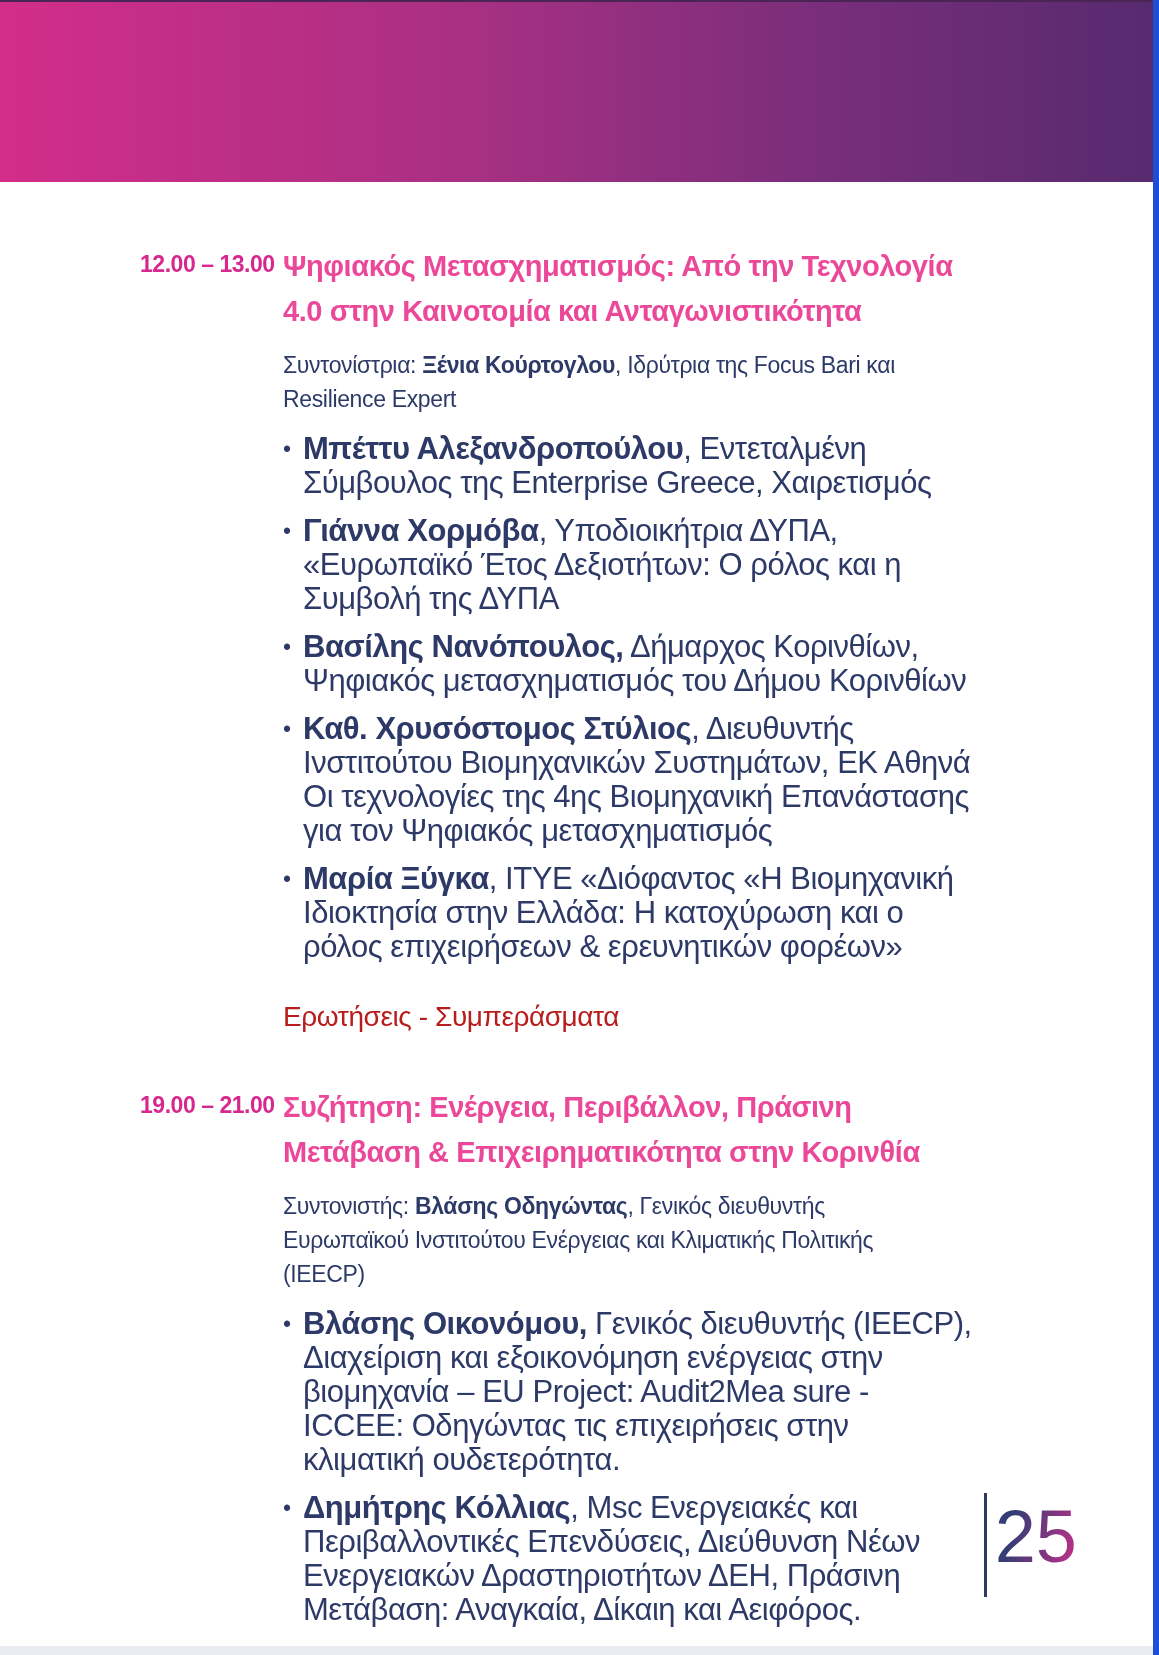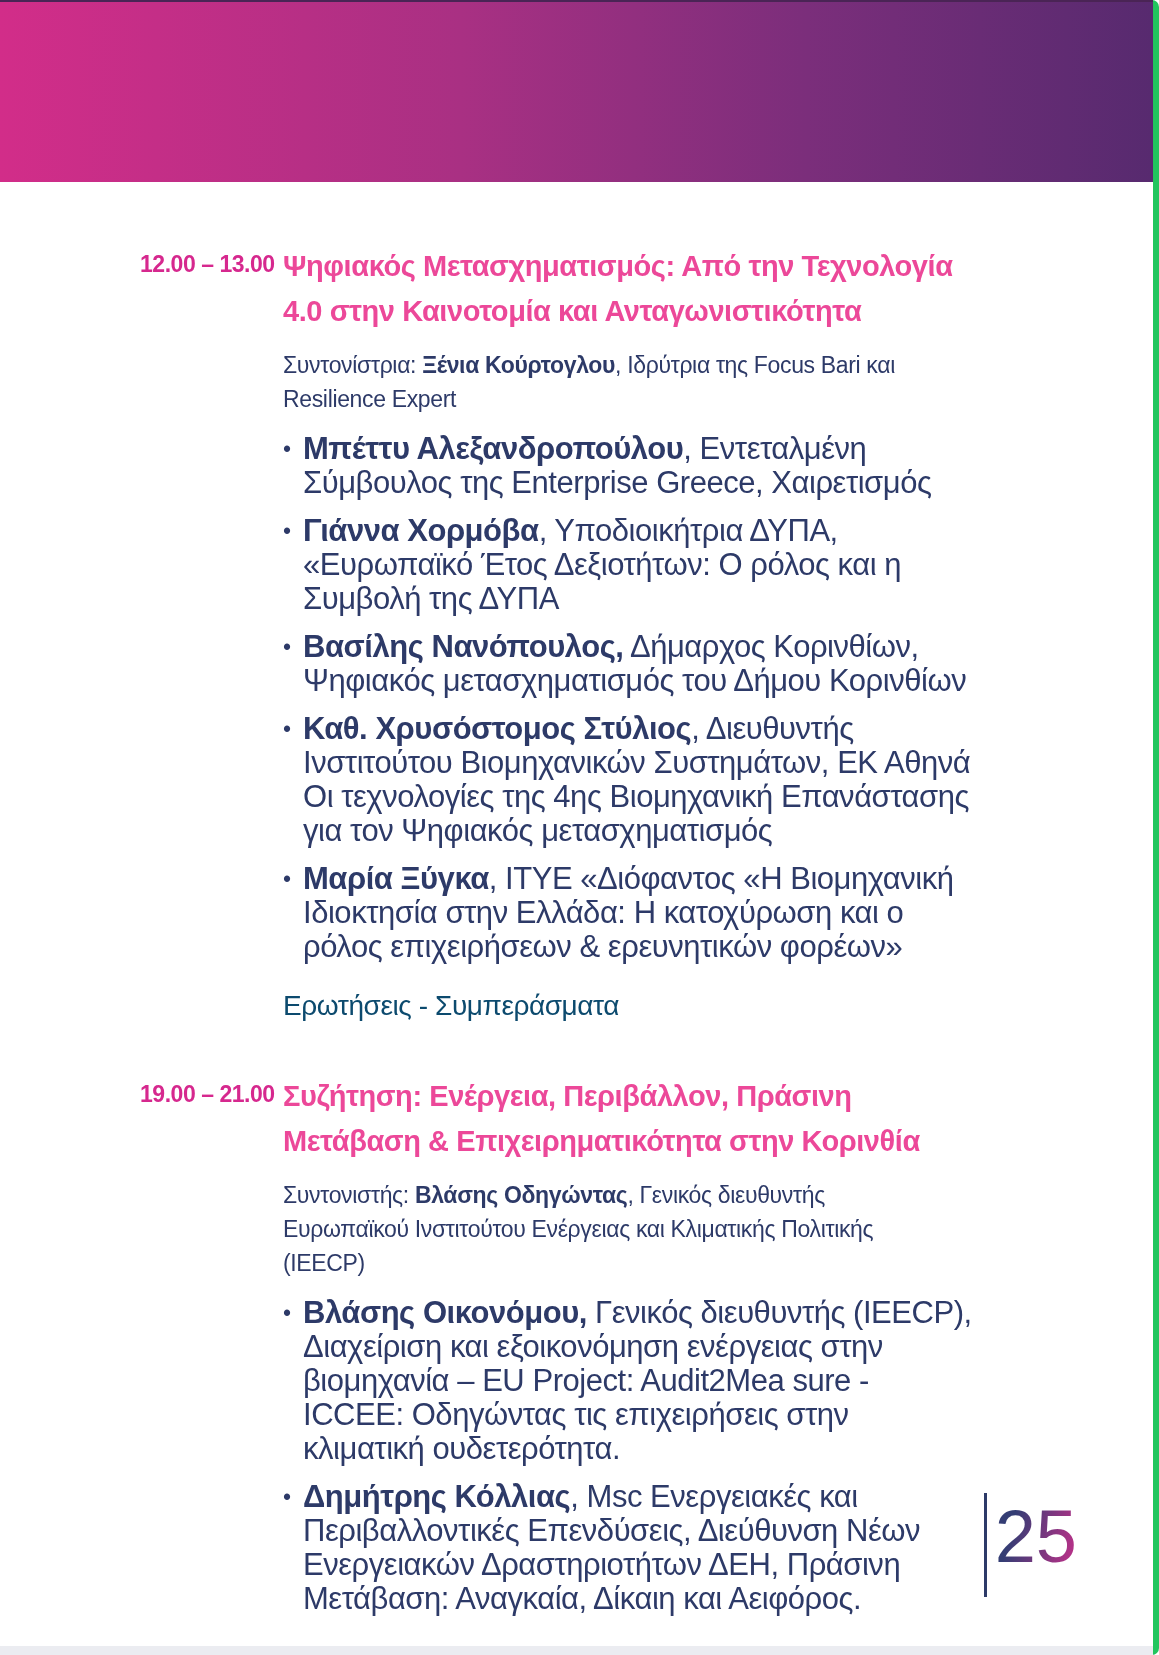--- a/index.html
+++ b/index.html
@@ -7,22 +7,21 @@
   body {
     width: 1159px; height: 1655px;
     position: relative;
     font-family: "Liberation Sans", "DejaVu Sans", sans-serif;
     color: #2d3a68;
     overflow: hidden;
   }
   .page {
     position: absolute; inset: 0;
     background: #ffffff;
-    border-right: 6px solid #22c55e;
-    border-radius: 7px;
+    border-right: 6px solid #1d4ed8;
   }
   .header-band {
     width: 100%; height: 182px;
     background: linear-gradient(90deg, #d22d89 0%, #a93083 40%, #7b2e7b 70%, #572a6f 100%);
     border-top: 2px solid #4a2455;
   }
   .content { padding-top: 62px; }
   .session {
     display: grid;
     grid-template-columns: 143px 1fr;
@@ -67,24 +66,24 @@
     max-width: 690px;
   }
   ul.speakers li::before {
     content: "•";
     position: absolute;
     left: 0; top: 0;
     color: #2d3a68;
     font-size: 23px;
   }
   .closing {
-    margin-top: 26px;
+    margin-top: 37px;
     font-size: 28px;
     letter-spacing: -0.015em;
-    color: #0c4a6e;
+    color: #b91c1c;
   }
   .page-number-wrap {
     position: absolute;
     right: 76px; bottom: 58px;
     display: flex;
     align-items: flex-start;
     justify-content: space-between;
   }
   .page-number-bar {
     width: 3px; height: 104px;

